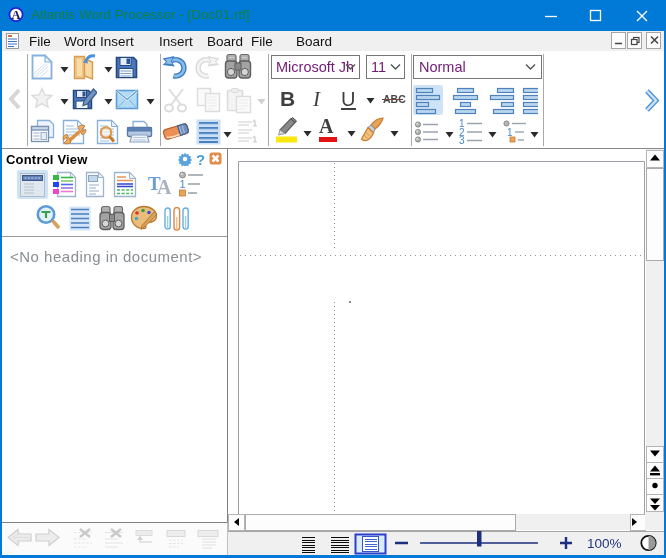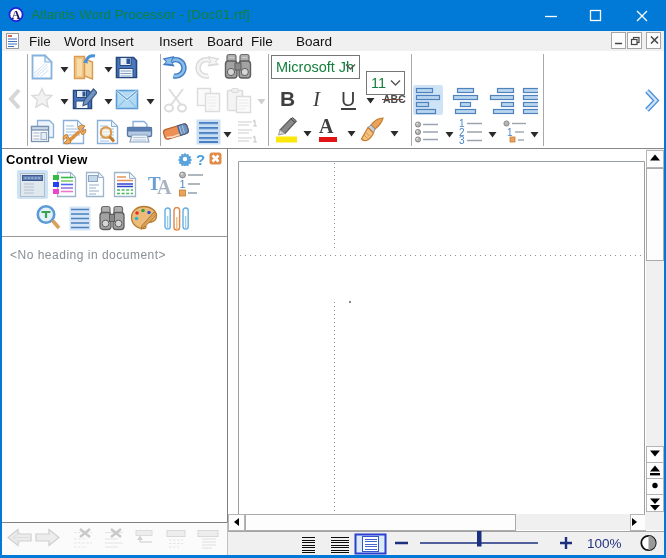--- a/index.html
+++ b/index.html
@@ -9,26 +9,26 @@
 #ttext{left:31px;top:7px;color:#15803d;font-size:13.5px;}
 #menubar{left:0;top:31px;width:666px;height:20px;background:#f0f0f0;}
 .mi{top:34px;font-size:13.5px;color:#111;}
 .mdibox{top:32px;width:13px;height:15px;background:#fdfdfd;border:1px solid #a5a5a5;}
 #toolbar{left:0;top:51px;width:666px;height:97px;background:#fff;border-bottom:1px solid #888;}
 .vsep{top:54px;width:1px;height:92px;background:#a9a9a9;}
 #cbpanel{left:0;top:149px;width:227px;height:373px;background:#fff;border-right:1px solid #808080;}
 #cbtitle{left:6px;top:152px;font-weight:bold;font-size:13px;color:#000;letter-spacing:0.2px;}
 .selbtn{background:#cfe3f7;border-radius:2px;}
 #cbdivider{left:0;top:236px;width:227px;height:1px;background:#999;}
-#noheading{left:10px;top:248px;font-size:12px;color:#8a8f94;letter-spacing:0.5px;}
+#noheading{left:10px;top:248px;font-size:15px;color:#8a8f94;letter-spacing:0.5px;}
 #docarea{left:228px;top:149px;width:417px;height:365px;background:#fff;}
 #botbar{left:0;top:522px;width:227px;height:33px;background:#fbfbfb;border-top:1px solid #808080;border-right:1px solid #c0c0c0;}
 #statusbar{left:228px;top:531px;width:436px;height:24px;background:#f0f0f0;border-top:1px solid #a5a5a5;}
 .bluebrd{background:#0179d7;}
-.combo{background:#fff;border:1px solid #767676;font-size:14.5px;color:#15803d;}
+.combo{background:#fff;border:1px solid #767676;font-size:14.5px;color:#701a75;}
 .track{background:#f0f0f0;}
 .sbtn{background:#fdfdfd;border:1px solid #b5b5b5;}
 .thumb{background:#fdfdfd;border:1px solid #aaa;}
 </style></head>
 <body>
 <div id="win">
 
   <div class="abs" id="titlebar"></div>
   <svg class="abs" style="left:8px;top:6px" width="16" height="17" viewBox="0 0 16 17">
     <circle cx="8" cy="8.5" r="6.6" fill="#fff" stroke="#2323d6" stroke-width="1.8"></circle>
@@ -346,23 +346,29 @@
   <svg class="abs" style="left:530px;top:131px" width="9" height="7" viewBox="0 0 9 7">
       <path d="M0.5 1h8L4.5 6.5z" fill="#2b2b2b"></path>
     </svg>
 
   <div class="abs combo" style="left:271px;top:55px;width:87px;height:22px;">
       <span style="position:absolute;left:4px;top:3px;white-space:nowrap;overflow:hidden;width:77px;display:inline-block;">Microsoft Jh</span>
     <svg style="position:absolute;right:3px;top:7px" width="11" height="8" viewBox="0 0 11 8">
         <path d="M1 1.5l4.5 4.5L10 1.5" fill="none" stroke="#555" stroke-width="1.4"></path>
       </svg>
     </div>
-  <div class="abs combo" style="left:366px;top:55px;width:37px;height:22px;margin-top:16px;">
+  <div class="abs combo" style="left:366px;top:55px;width:37px;height:22px;">
       <span style="position:absolute;left:4px;top:3px;">11</span>
     <svg style="position:absolute;right:3px;top:7px" width="11" height="8" viewBox="0 0 11 8">
+        <path d="M1 1.5l4.5 4.5L10 1.5" fill="none" stroke="#555" stroke-width="1.4"></path>
+      </svg>
+    </div>
+  <div class="abs combo" style="left:413px;top:55px;width:127px;height:22px;">
+      <span style="position:absolute;left:5px;top:3px;">Normal</span>
+    <svg style="position:absolute;right:5px;top:7px" width="11" height="8" viewBox="0 0 11 8">
         <path d="M1 1.5l4.5 4.5L10 1.5" fill="none" stroke="#555" stroke-width="1.4"></path>
       </svg>
     </div>
 
   <div class="abs" id="cbpanel"></div>
   <div class="abs" id="cbtitle">Control View</div>
   <div class="abs" id="cbdivider"></div>
   <div class="abs" id="noheading">&lt;No heading in document&gt;</div>
 
   <svg class="abs" style="left:178px;top:152px" width="14" height="14" viewBox="0 0 14 14">

